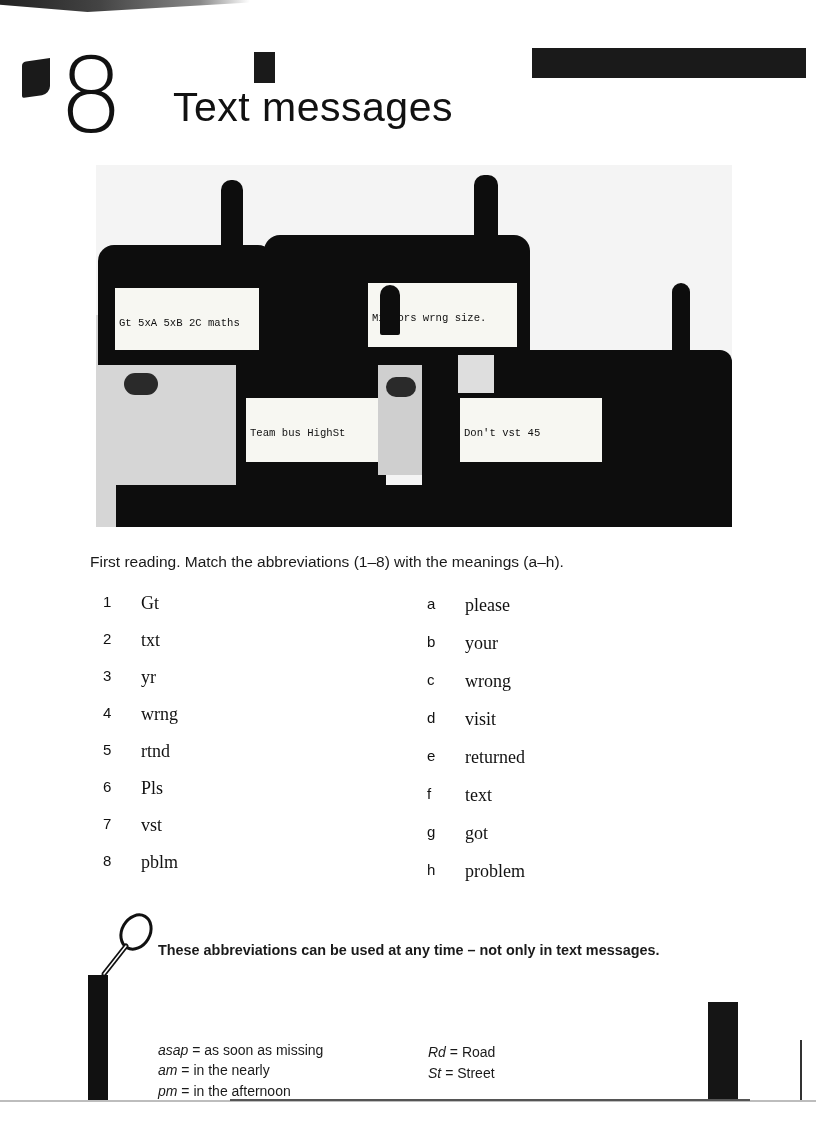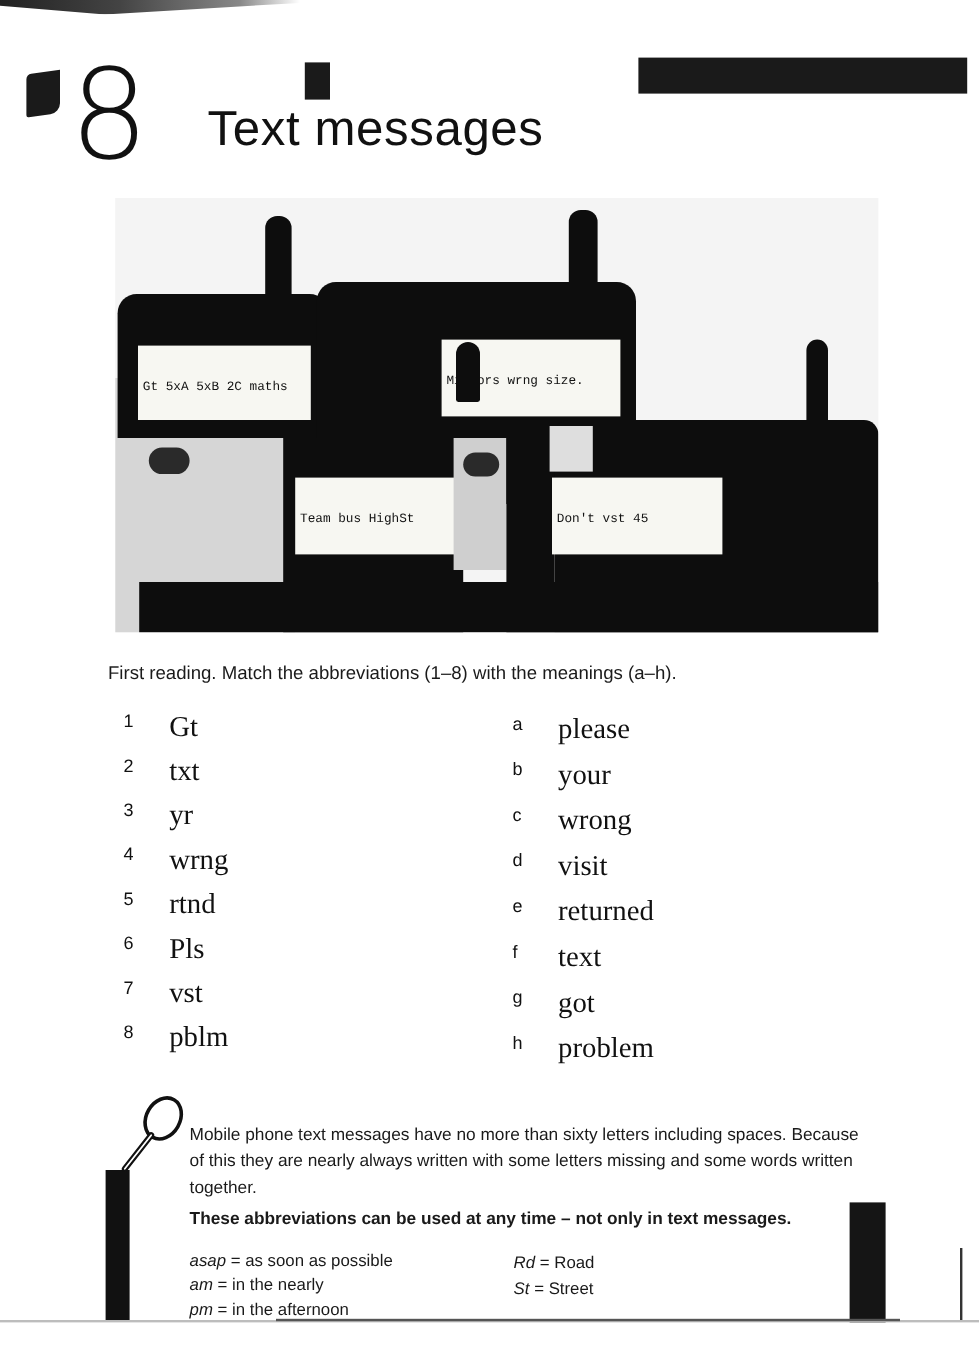--- a/index.html
+++ b/index.html
@@ -45,21 +45,21 @@
       position: absolute; left: 90px; top: 553px;
       font-size: 15.5px; color: #1a1a1a;
     }
     .match-list { position: absolute; top: 593px; }
     .match-row { position: absolute; height: 30px; width: 300px; }
     .match-key {
       position: absolute; left: 0; top: 0; font-size: 15px;
       font-family: "Liberation Sans", sans-serif; color: #111;
     }
     .match-val {
-      position: absolute; left: 38px; top: 0; font-size: 24px;
+      position: absolute; left: 38px; top: 0; font-size: 18px;
       font-family: "Liberation Serif", serif; color: #111;
     }
 
     .note-icon { position: absolute; left: 92px; top: 910px; width: 70px; height: 70px; }
     .note-text {
       position: absolute; left: 158px; top: 935px; width: 560px;
       font-size: 14.4px; line-height: 22px; color: #1a1a1a;
     }
     .note-text p { margin: 0; }
     .note-text p.second { margin-top: 4px; font-weight: bold; }
@@ -207,27 +207,26 @@
 <div class="left-bar"></div>
 <div class="right-bar"></div>
 
 <svg class="note-icon" viewBox="0 0 70 70">
   <ellipse cx="44" cy="22" rx="14" ry="18" transform="rotate(30 44 22)" fill="none" stroke="#111" stroke-width="3"></ellipse>
   <line x1="34" y1="36" x2="12" y2="64" stroke="#111" stroke-width="5" stroke-linecap="round"></line>
   <line x1="34" y1="36" x2="12" y2="64" stroke="#fff" stroke-width="1.5" stroke-linecap="round"></line>
 </svg>
 
 <div class="note-text">
-  <p>Mobile phone text messages have no more than sixty letters including spaces. Because of this they are nearly always written with some letters missing and some words written together.</p>
   <p class="second">These abbreviations can be used at any time – not only in text messages.</p>
 </div>
 
 <div class="abbr-table">
   <div class="abbr-row" style="left:0;top:0;">
-    <i>asap</i> <span>=</span> <span>as soon as possible</span>
+    <i>asap</i> <span>=</span> <span>as soon as missing</span>
   </div>
   <div class="abbr-row" style="left:0;top:20px;">
     <i>am</i> <span>=</span> <span>in the nearly</span>
   </div>
   <div class="abbr-row" style="left:0;top:41px;text-align:right;">
     <i>pm</i> <span>=</span> <span>in the afternoon</span>
   </div>
   <div class="abbr-row" style="left:270px;top:2px;">
     <i>Rd</i> <span>=</span> <span>Road</span>
   </div>

